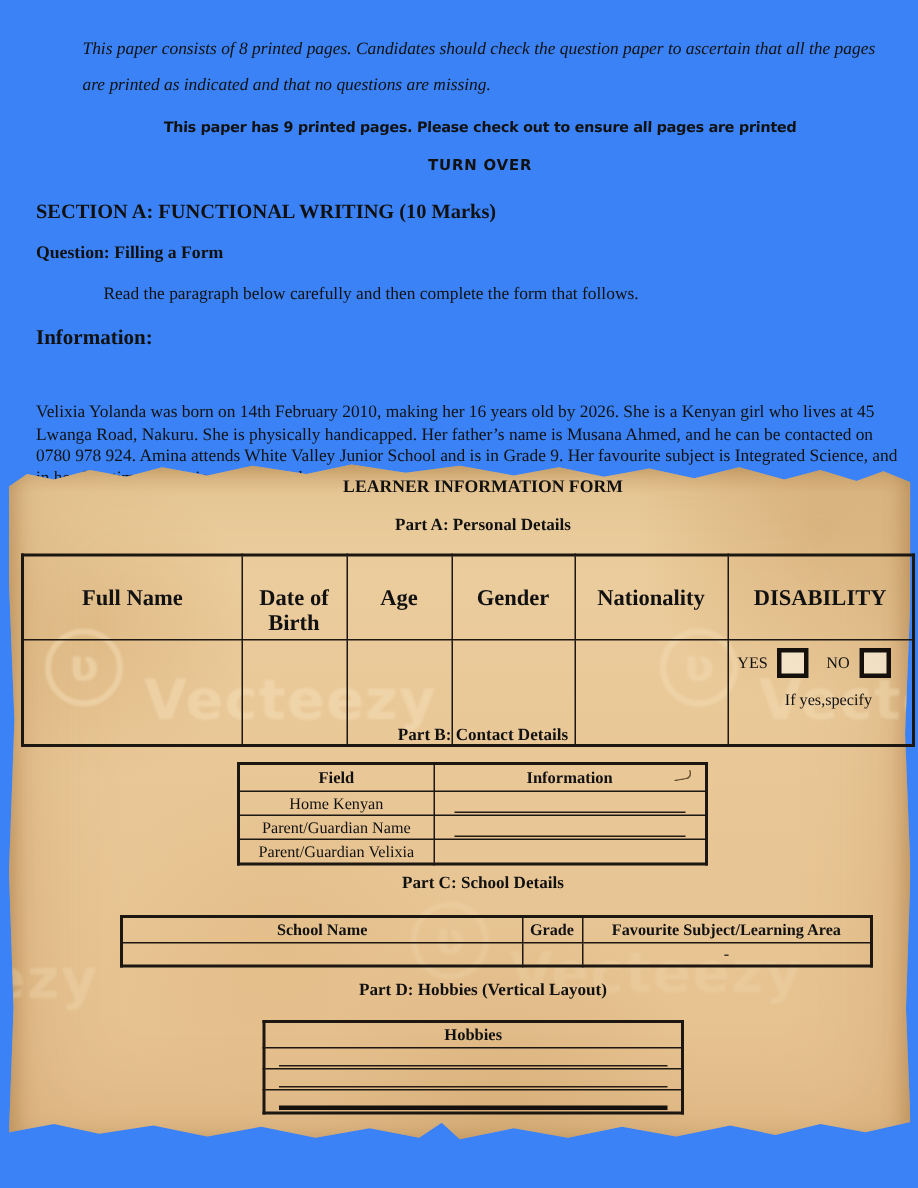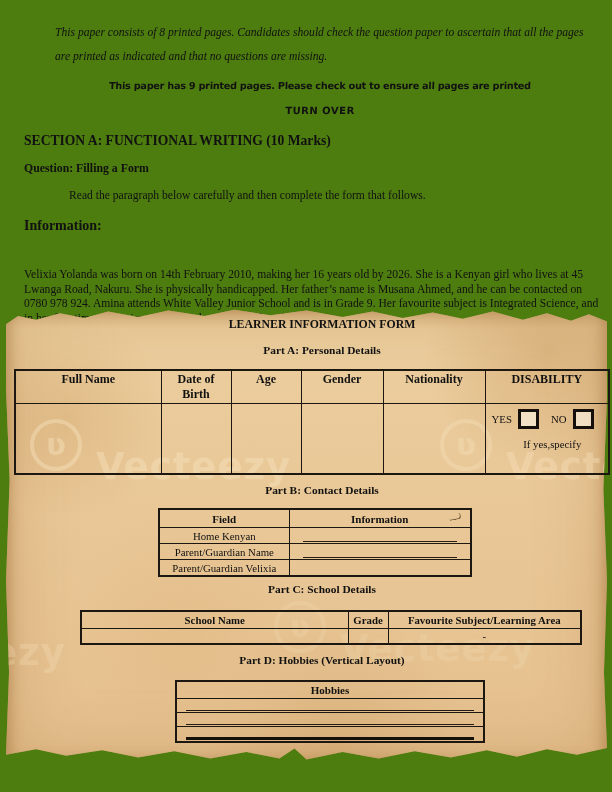--- a/index.html
+++ b/index.html
@@ -1,16 +1,16 @@
 <!DOCTYPE html>
 <html><head>
 <meta charset="utf-8">
 <style>
   html,body{margin:0;padding:0;background:#ffffff;}
-  #page{position:relative;width:612px;height:792px;background:#4d7c0f;overflow:hidden;
+  #page{position:relative;width:612px;height:792px;background:#3b82f6;overflow:hidden;
         font-family:"Liberation Serif","DejaVu Serif",serif;color:#111;}
   .abs{position:absolute;}
 
   
   .intro-note{left:55px;top:21px;width:537px;font-style:italic;font-size:11.6px;line-height:24px;}
   .hand-note{left:20px;top:80px;width:600px;text-align:center;
              font-family:"DejaVu Sans","Liberation Sans",sans-serif;
              font-weight:700;font-size:9.6px;letter-spacing:-0.2px;transform:skewX(-2deg);}
   .turn-over{left:20px;top:105px;width:600px;text-align:center;
              font-family:"DejaVu Sans","Liberation Sans",sans-serif;
@@ -60,40 +60,40 @@
   .part-h{width:612px;left:16px;text-align:center;font-weight:700;font-size:11.4px;}
   .partA-h{top:344px;} .partB-h{top:484px;} .partC-h{top:583px;} .partD-h{top:654px;}
 
   
   table{border-collapse:collapse;table-layout:fixed;background:transparent;}
   th,td{border:1.5px solid #1d1712;font-size:11px;padding:1px 3px;overflow:hidden;}
   table.frm{border:2px solid #1d1712;}
   th{font-weight:700;text-align:center;}
 
   .tableA{left:14px;top:369px;width:594px;}
-  .tableA th{font-size:12px;vertical-align:top;padding-top:1px;height:26px;}
+  .tableA th{font-size:15px;vertical-align:top;padding-top:20px;height:26px;}
   .tableA td.blank{height:64px;}
   .dis-cell{vertical-align:top;padding:5px 4px 0 6px;text-align:center;}
   .yn-row{display:flex;align-items:center;gap:6px;font-size:10.8px;}
   .chk{display:inline-block;width:15px;height:14px;border:3px solid #15100c;
        background:rgba(255,252,242,0.55);}
   .specify{margin-top:9px;margin-left:9px;font-size:10.8px;}
 
   .tableB{left:158px;top:508px;width:312px;}
   .tableB th{height:15px;font-size:11px;}
   .tableB td{height:13px;font-size:10.8px;text-align:center;vertical-align:bottom;}
   .uline{border-bottom:1.6px solid #241c12;height:11px;margin:0 10px;}
   .pen-mark{position:absolute;width:11px;height:5px;border-bottom:1.8px solid #6a5432;
             transform:rotate(-10deg);border-right:1.8px solid #6a5432;border-bottom-right-radius:4px;}
 
   .tableC{left:65px;top:610px;width:500px;margin-left:15px;}
   .tableC th{height:14px;font-size:10.8px;}
   .tableC td{height:12px;font-size:10.8px;text-align:center;}
 
-  .tableD{left:175px;top:680px;width:310px;}
+  .tableD{left:175px;top:680px;width:281px;}
   .tableD th{height:14px;font-size:11px;}
   .tableD td{height:11px;vertical-align:bottom;}
   .uline2{border-bottom:1.4px solid #241c12;height:9px;margin:0 6px;}
   .uline3{border-bottom:3px solid #15100c;height:9px;margin:0 6px;}
 </style>
 </head>
 <body>
 
 <div id="page">
 

